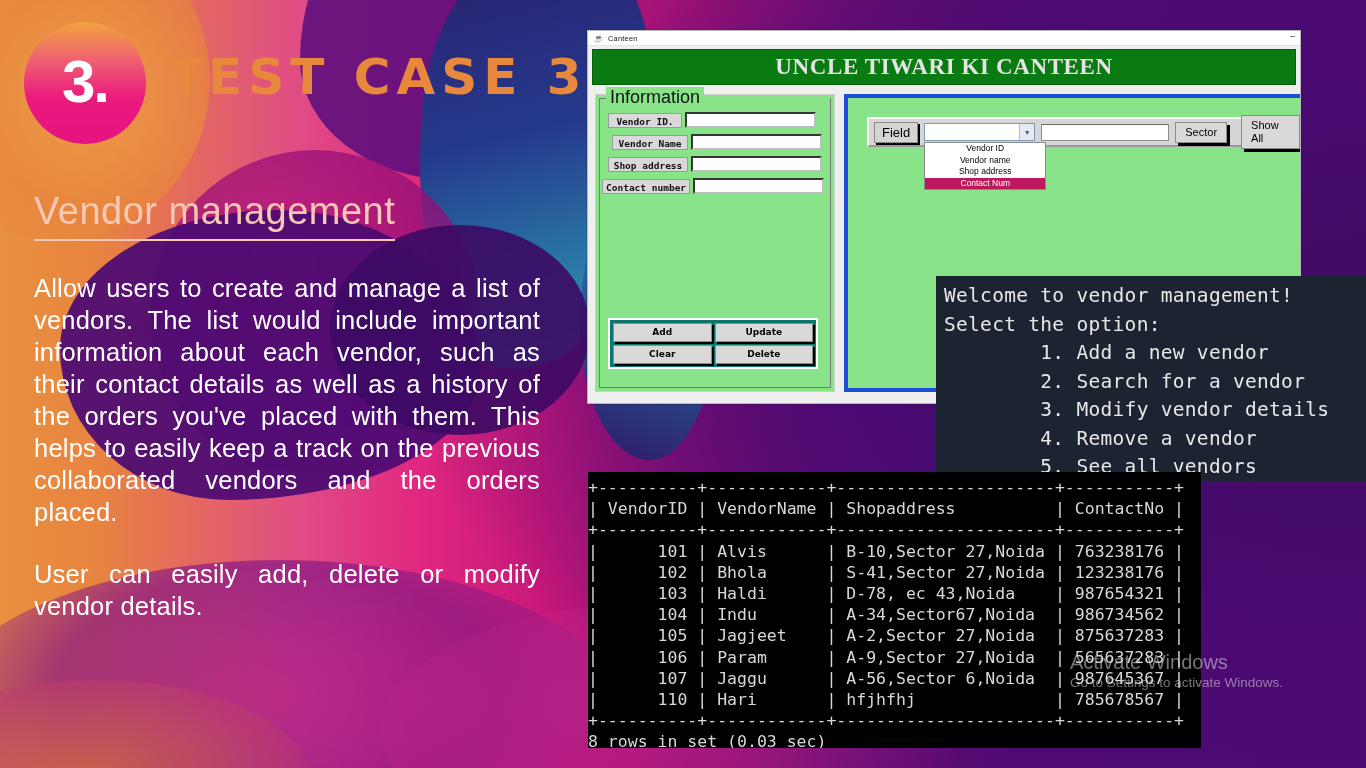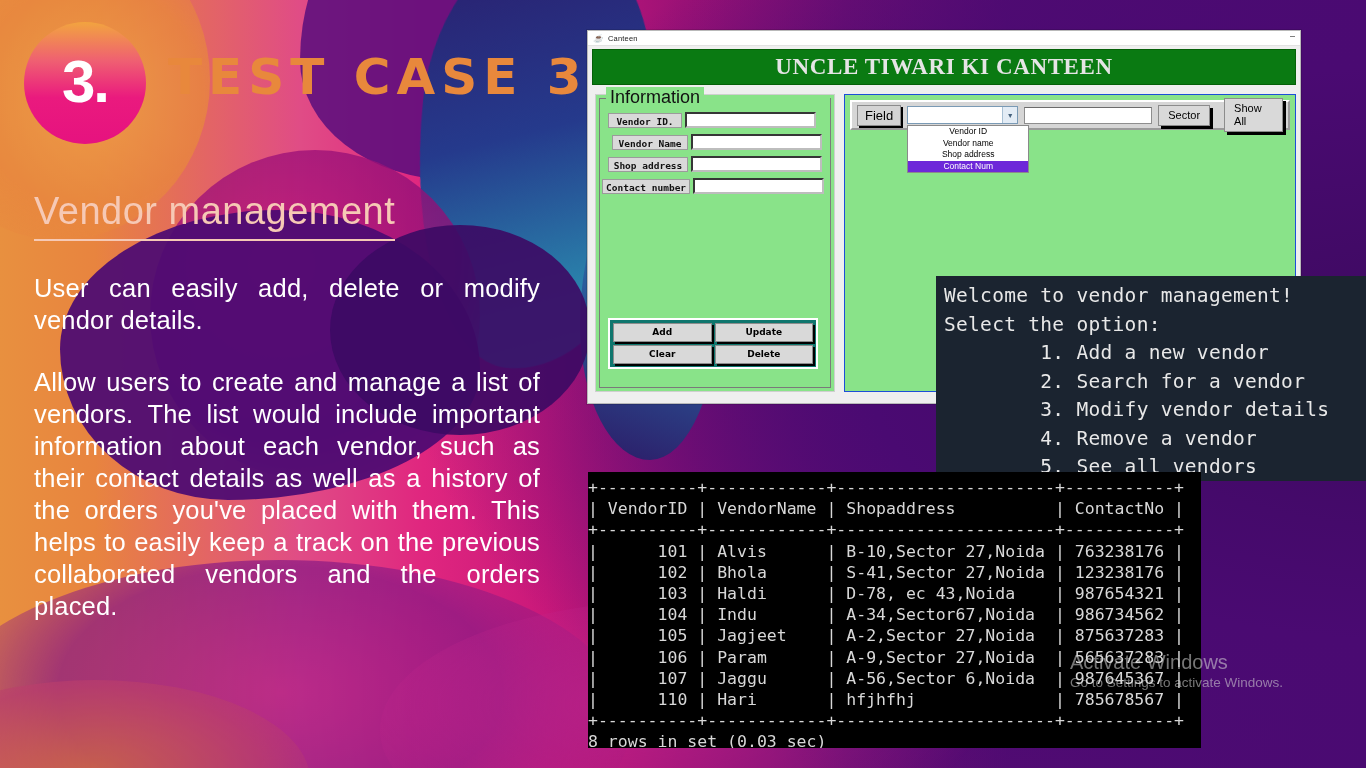--- a/index.html
+++ b/index.html
@@ -292,22 +292,22 @@
   }
 
   
   .search-panel {
     flex: 1;
     position: relative;
   }
   .search-inner {
     height: 100%;
     background: #89e389;
-    border: 1px solid #1d4ed8;
-    padding: 5px;
+    border: 4px solid #1d4ed8;
+    padding: 19px;
     position: relative;
   }
   .search-bar {
     background: #d6d6d6;
     border: 2px solid #ffffff;
     border-bottom-color: #9a9a9a;
     border-right-color: #9a9a9a;
     height: 30px;
     display: flex; align-items: center;
     padding: 0 5px;
@@ -349,21 +349,21 @@
   .combo-list li {
     list-style: none;
     font-size: 8.5px;
     padding: 0 2px;
     line-height: 11.5px;
     color: #000;
     font-family: "Liberation Sans", sans-serif;
     text-align: center;
   }
   .combo-list li.sel {
-    background: #6d28d9;
+    background: #be185d;
     color: #ffffff;
   }
   .search-input {
     width: 128px; height: 17px;
     background: #ffffff;
     border: 1px solid #8e8e8e;
     border-top-color: #6b6b6b;
   }
   .sbtn {
     background: #d9d9d9;
@@ -436,22 +436,22 @@
   <div class="blob blob-bottom-pink2"></div>
   <div class="blob blob-bottom-orange"></div>
 
   <div class="num-circle">
     <span>3.</span>
   </div>
   <div class="title">TEST CASE 3</div>
   <div class="subtitle">Vendor management</div>
 
   <div class="body-copy">
+    <p>Allow users to create and manage a list of vendors. The list would include important information about each vendor, such as their contact details as well as a history of the orders you've placed with them. This helps to easily keep a track on the previous collaborated vendors and the orders placed.</p>
     <p>User can easily add, delete or modify vendor details.</p>
-    <p>Allow users to create and manage a list of vendors. The list would include important information about each vendor, such as their contact details as well as a history of the orders you've placed with them. This helps to easily keep a track on the previous collaborated vendors and the orders placed.</p>
   </div>
 
   <div class="app-window">
 
     <div class="titlebar">
       <span class="tb-icon">☕</span>
       <span class="tb-title">Canteen</span>
       <span class="tb-min">–</span>
     </div>
 

